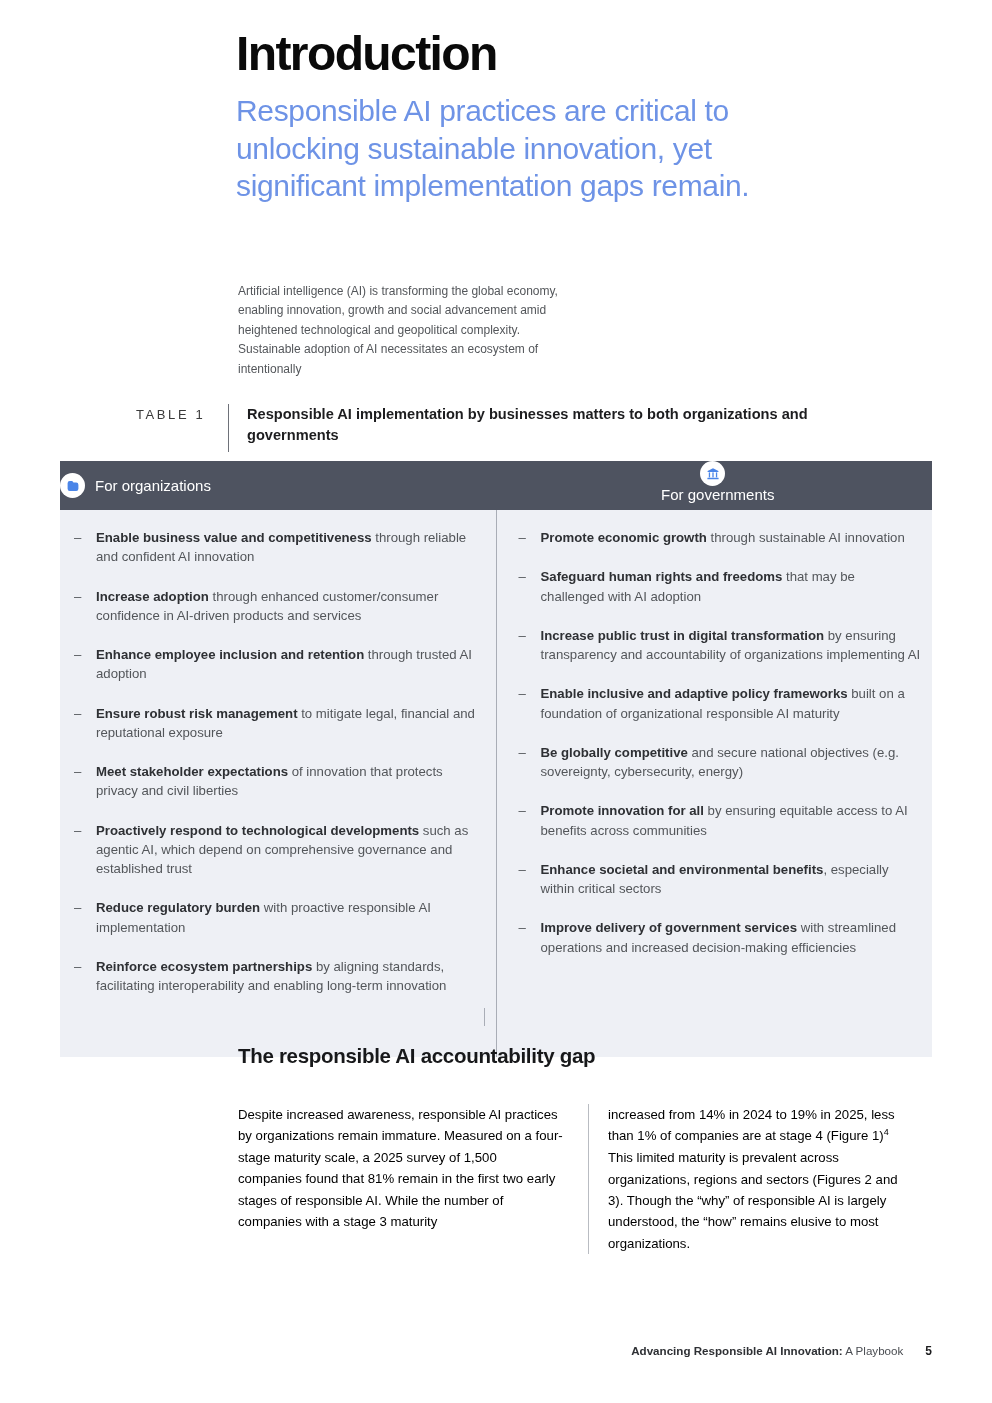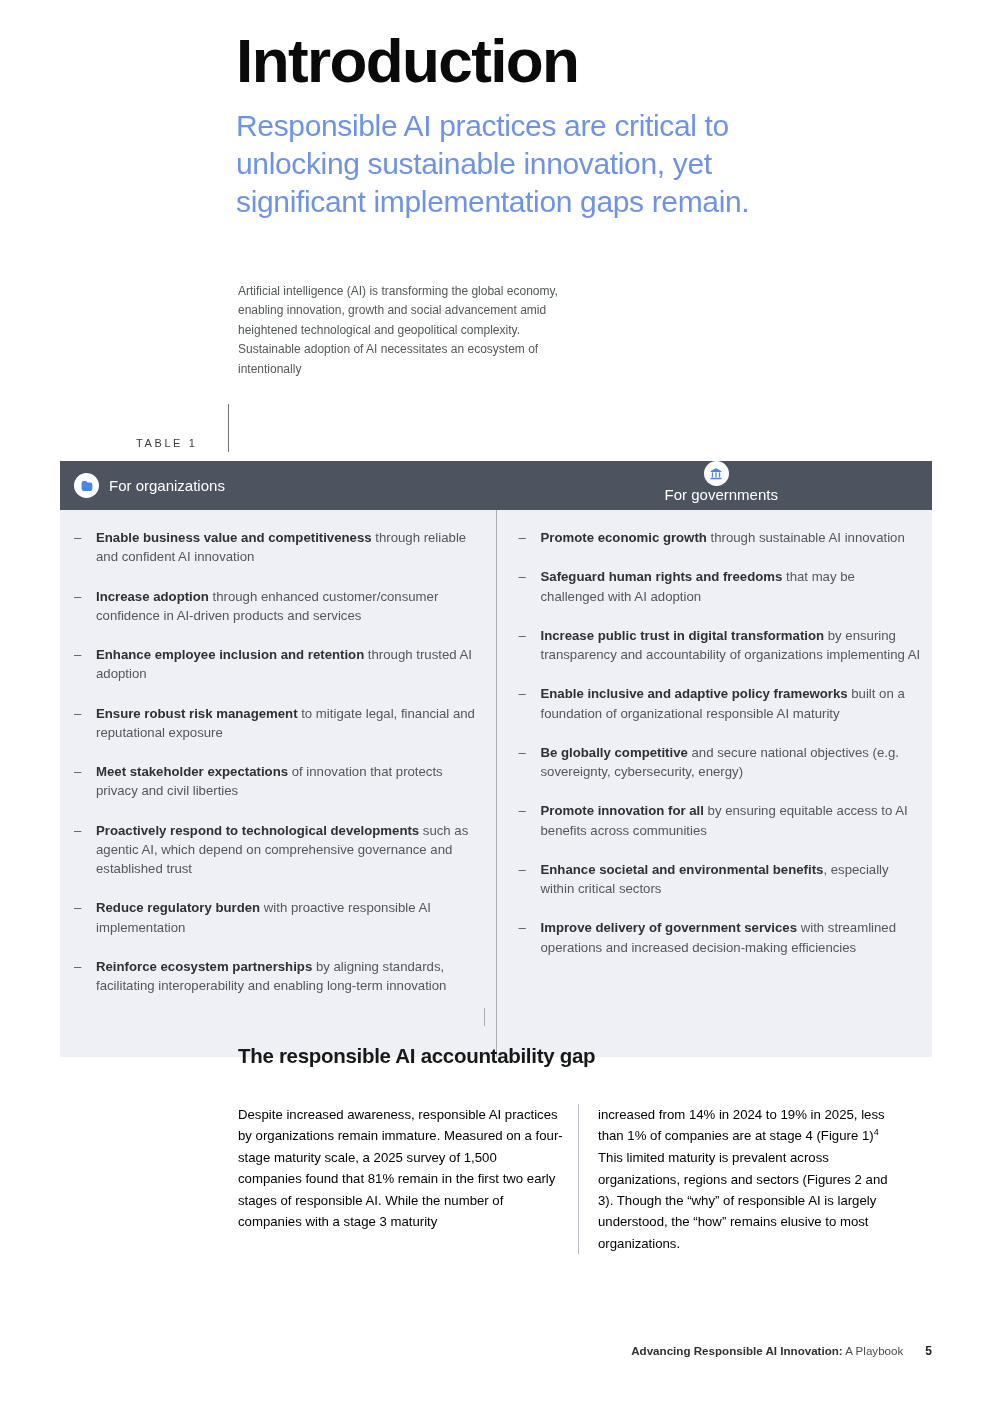--- a/index.html
+++ b/index.html
@@ -15,21 +15,21 @@
   }
 
   
   .title-block {
     position: absolute;
     left: 236px;
     top: 28px;
     width: 700px;
   }
   .page-title {
-    font-size: 62px;
+    font-size: 48px;
     font-weight: bold;
     color: #0a0a0a;
     letter-spacing: -1.6px;
     line-height: 1.08;
   }
   .page-subtitle {
     margin-top: 12px;
     font-size: 30px;
     font-weight: normal;
     color: #6e93e6;
@@ -62,26 +62,25 @@
   .table-caption {
     position: absolute;
     left: 136px;
     top: 404px;
     width: 800px;
     display: flex;
     align-items: flex-start;
   }
   .table-label {
     width: 92px;
-    font-size: 11px;
+    font-size: 13px;
     letter-spacing: 2.6px;
     color: #3a3a3a;
     padding-top: 3px;
     white-space: nowrap;
-    margin-top: 30px;
   }
   .caption-rule {
     width: 1px;
     align-self: stretch;
     background: #6e7179;
     margin-right: 18px;
     min-height: 48px;
   }
   .caption-text {
     flex: 1;
@@ -101,21 +100,20 @@
   }
   .table-header {
     display: flex;
     background: #4e5360;
     height: 49px;
   }
   .th {
     flex: 1 1 0;
     display: flex;
     align-items: center;
-    padding-left: 14px;
     color: #ffffff;
     font-size: 15px;
   }
   .th:last-child { padding-left: 15px; flex-direction: column; }
   .th-icon {
     width: 25px;
     height: 25px;
     border-radius: 50%;
     background: #ffffff;
     display: flex;
@@ -181,21 +179,21 @@
     margin-bottom: 36px;
   }
   .gap-cols { display: flex; }
   .gap-col {
     width: 325px;
     font-size: 13.2px;
     line-height: 1.62;
     color: #000000;
   }
   .gap-col.right {
-    margin-left: 15px;
+    margin-left: 25px;
     padding-left: 19px;
     border-left: 1px solid #b9bcc2;
   }
   sup { font-size: 9px; vertical-align: super; }
 
   
   .footer {
     position: absolute;
     right: 60px;
     bottom: 45px;
@@ -220,20 +218,21 @@
   <div class="page-subtitle">Responsible AI practices are critical to unlocking sustainable innovation, yet significant implementation gaps remain.</div>
 </div>
 
 <div class="intro-cols">
   <div class="intro-col">Artificial intelligence (AI) is transforming the global economy, enabling innovation, growth and social advancement amid heightened technological and geopolitical complexity. Sustainable adoption of AI necessitates an ecosystem of intentionally</div>
 </div>
 
 <div class="table-caption">
   <div class="table-label">TABLE 1</div>
   <div class="caption-rule"></div>
+  <div class="caption-text">Responsible AI implementation by businesses matters to both organizations and governments</div>
 </div>
 
 <div class="table">
   <div class="table-header">
 
     <div class="th">
       <span class="th-icon">
         <svg width="14" height="14" viewBox="0 0 14 14">
           <path d="M1.6 4.2 A2.2 2.2 0 0 1 3.8 2 h2.4 l1.3 1.5 h2.7 A2.2 2.2 0 0 1 12.4 5.7 v4.1 A2.2 2.2 0 0 1 10.2 12 H3.8 A2.2 2.2 0 0 1 1.6 9.8 Z" fill="#4a85e8"></path>
         </svg>

